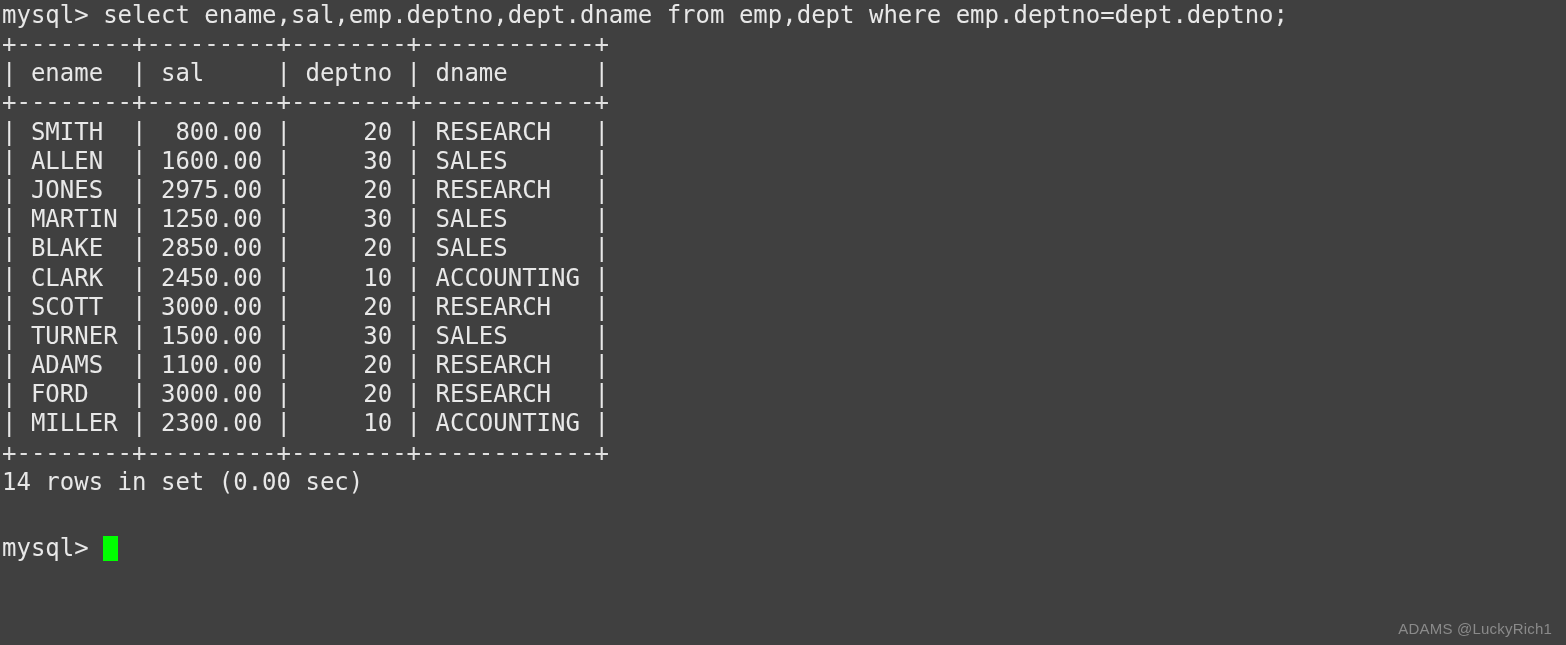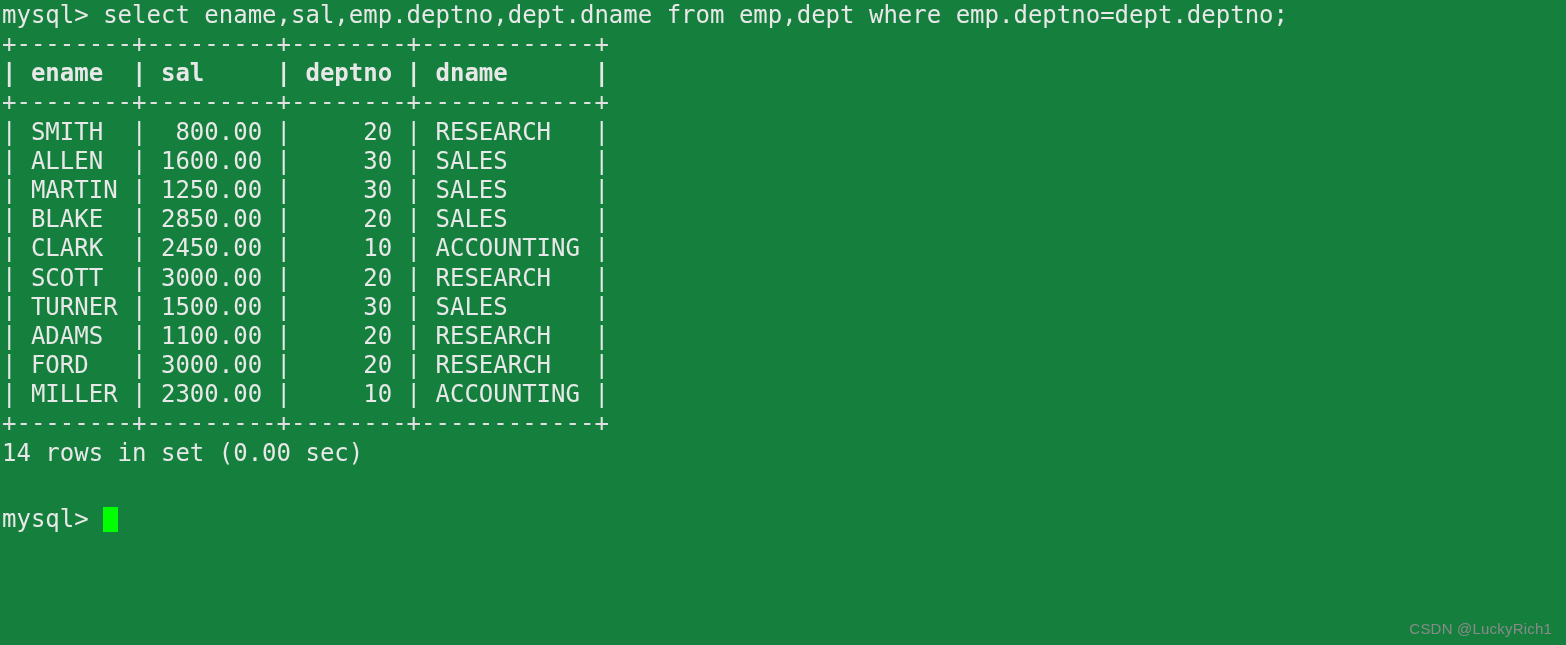--- a/index.html
+++ b/index.html
@@ -15,21 +15,21 @@
     position: relative;
     font-family: "DejaVu Sans Mono", "Liberation Mono", monospace;
   }
 
   #terminal {
     position: absolute;
     left: 0;
     top: 0;
     width: 1566px;
     height: 645px;
-    background: #15803d;
+    background: #404040;
     padding: 0;
     box-sizing: border-box;
   }
 
   .term-line {
     position: relative;
     height: 29.2px;
     line-height: 29.2px;
     font-size: 24px;
     letter-spacing: 0;
@@ -39,21 +39,21 @@
     font-family: "DejaVu Sans Mono", "Liberation Mono", monospace;
   }
 
   .term-line.first {
     height: 30px;
     line-height: 30px;
   }
 
   .cmd-line { color: #e8e8e8; }
   .rule-line { color: #e0e0e0; }
-  .head-line { color: #e8e8e8; font-weight: bold; }
+  .head-line { color: #e8e8e8; }
   .data-line { color: #e8e8e8; }
   .status-line { color: #e8e8e8; }
   .prompt-line { color: #e8e8e8; margin-top: 8px; }
 
   .blank-line {
     height: 29.2px;
     line-height: 29.2px;
     font-size: 24px;
   }
 
@@ -85,33 +85,34 @@
 
   <div class="term-line rule-line">+--------+---------+--------+------------+</div>
 
   <div class="term-line head-line">| ename  | sal     | deptno | dname      |</div>
 
   <div class="term-line rule-line">+--------+---------+--------+------------+</div>
 
   <div id="table-body">
       <div class="term-line data-line">| SMITH  |  800.00 |     20 | RESEARCH   |</div>
       <div class="term-line data-line">| ALLEN  | 1600.00 |     30 | SALES      |</div>
+      <div class="term-line data-line">| JONES  | 2975.00 |     20 | RESEARCH   |</div>
       <div class="term-line data-line">| MARTIN | 1250.00 |     30 | SALES      |</div>
       <div class="term-line data-line">| BLAKE  | 2850.00 |     20 | SALES      |</div>
       <div class="term-line data-line">| CLARK  | 2450.00 |     10 | ACCOUNTING |</div>
       <div class="term-line data-line">| SCOTT  | 3000.00 |     20 | RESEARCH   |</div>
       <div class="term-line data-line">| TURNER | 1500.00 |     30 | SALES      |</div>
       <div class="term-line data-line">| ADAMS  | 1100.00 |     20 | RESEARCH   |</div>
       <div class="term-line data-line">| FORD   | 3000.00 |     20 | RESEARCH   |</div>
       <div class="term-line data-line">| MILLER | 2300.00 |     10 | ACCOUNTING |</div>
     </div>
 
   <div class="term-line rule-line">+--------+---------+--------+------------+</div>
 
   <div class="term-line status-line">14 rows in set (0.00 sec)</div>
 
   <div class="term-line blank-line">&nbsp;</div>
 
   <div class="term-line prompt-line"><span>mysql&gt; </span><span class="cursor-block"></span></div>
 
 </div>
 
-<div id="watermark">CSDN @LuckyRich1</div>
+<div id="watermark">ADAMS @LuckyRich1</div>
 
 </body></html>

